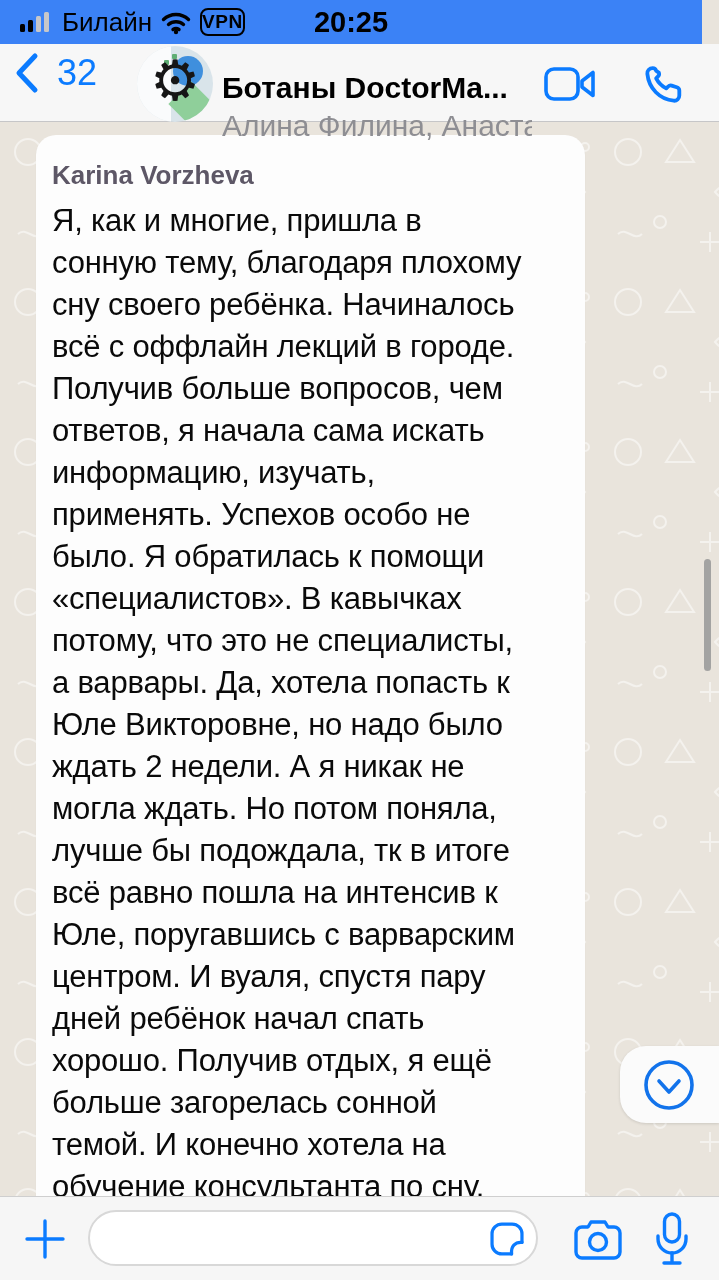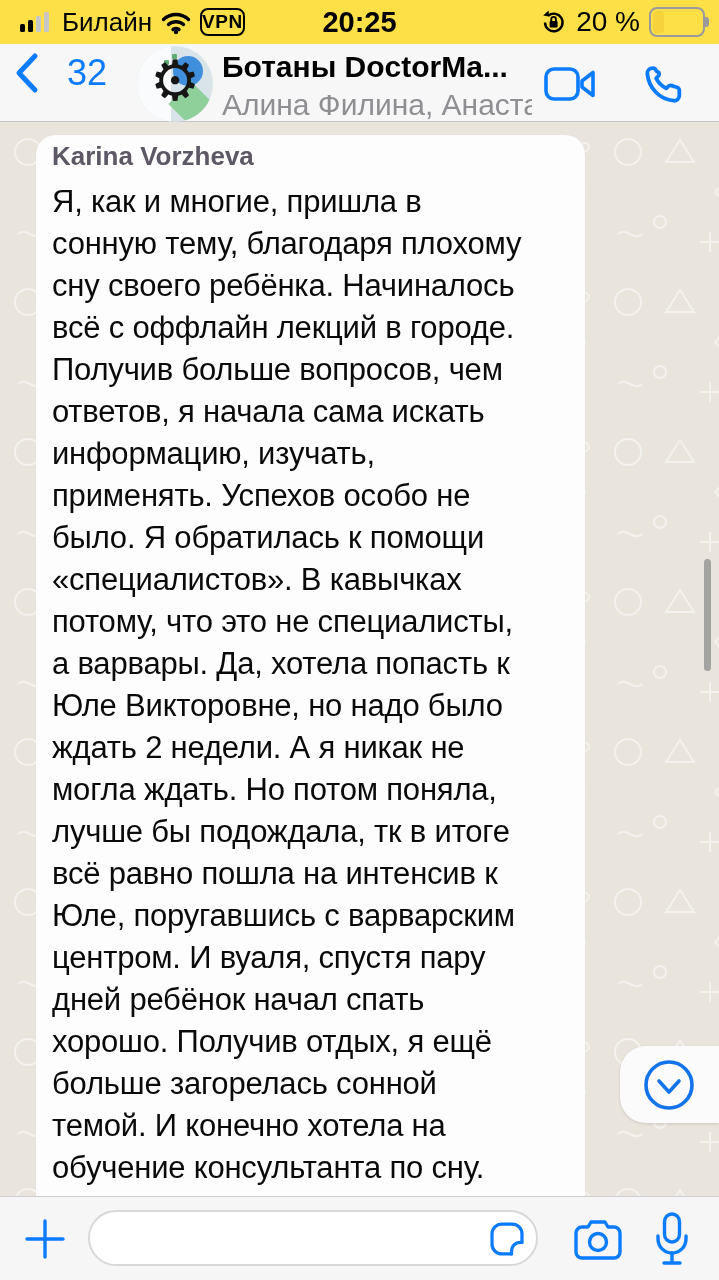--- a/index.html
+++ b/index.html
@@ -3,21 +3,21 @@
 <meta charset="utf-8">
 <style>
   html,body{margin:0;padding:0;background:#555;}
   .screen{
     position:relative;width:719px;height:1280px;overflow:hidden;
     background:#e9e4dc;font-family:"Liberation Sans",sans-serif;
     -webkit-font-smoothing:antialiased;
   }
   
   .status-bar{
-    position:absolute;top:0;left:0;right:0;height:44px;background:#fde047;
+    position:absolute;top:0;left:0;right:17px;height:44px;background:#3b82f6;
     display:flex;align-items:center;z-index:30;
   }
   .sb-left{display:flex;align-items:center;gap:8px;padding-left:20px;}
   .carrier{font-size:26px;color:#000;}
   .vpn-badge{
     font-size:19px;font-weight:700;color:#000;border:2.5px solid #000;
     border-radius:8px;padding:0 0;line-height:24px;letter-spacing:.5px;
   }
   .sb-time{
     position:absolute;left:0;right:0;text-align:center;font-size:29px;
@@ -26,48 +26,48 @@
   .sb-right{position:absolute;right:14px;top:0;height:44px;display:flex;align-items:center;gap:9px;}
   .battery-pct{font-size:28px;color:#000;}
   .battery{position:relative;width:52px;height:26px;border:2px solid #9a9a9e;border-radius:8px;}
   .battery-fill{position:absolute;left:2px;top:2px;bottom:2px;width:11px;border-radius:4px;background:#f6d33c;}
   .battery-nub{position:absolute;right:-6px;top:8px;width:4px;height:10px;background:#9a9a9e;border-radius:0 3px 3px 0;}
   
   .chat-header{
     position:absolute;top:44px;left:0;right:0;height:77px;background:#f7f7f7;
     border-bottom:1px solid #c6c6c8;z-index:30;
   }
-  .back-button{position:absolute;left:14px;top:8px;display:flex;align-items:flex-start;gap:27px;cursor:pointer;}
+  .back-button{position:absolute;left:14px;top:8px;display:flex;align-items:flex-start;gap:17px;cursor:pointer;}
   .unread-count{font-size:36px;color:#0b7bff;}
   .group-avatar{
     position:absolute;left:137px;top:2px;width:76px;height:76px;border-radius:50%;
     background:#d9e4ea;overflow:hidden;
   }
   .avatar-white{position:absolute;left:0;top:0;bottom:0;width:34px;background:rgba(255,255,255,.85);}
   .avatar-blue{position:absolute;right:10px;top:10px;width:30px;height:30px;border-radius:50%;background:#3f8fdd;}
   .avatar-green{position:absolute;right:6px;bottom:2px;width:32px;height:32px;background:#8fcf9a;transform:rotate(45deg);}
   .avatar-dot{position:absolute;width:5px;height:5px;background:#5fae74;border-radius:1px;}
   .avatar-gear{
     position:absolute;left:0;right:0;top:50%;transform:translateY(-54%);
     text-align:center;font-size:56px;color:#161616;line-height:76px;
   }
-  .group-text{position:absolute;left:222px;top:6px;width:310px;cursor:pointer;}
+  .group-text{position:absolute;left:222px;top:27px;width:310px;cursor:pointer;}
   .group-title{
     font-size:30px;font-weight:700;color:#000;white-space:nowrap;overflow:hidden;
   }
   .group-subtitle{font-size:30px;color:#8e8e93;margin-top:4px;white-space:nowrap;overflow:hidden;}
   .hdr-btn{position:absolute;top:16px;width:56px;height:48px;display:flex;align-items:center;justify-content:center;cursor:pointer;}
   .video-btn{left:542px;}
   .phone-btn{left:634px;}
   
   .chat-area{position:absolute;top:122px;left:0;width:719px;height:1074px;overflow:hidden;background:#e9e4dc;}
   .doodles{position:absolute;left:0;top:0;}
   .message-bubble{
     position:absolute;left:36px;top:13px;width:549px;height:1120px;box-sizing:border-box;
-    background:#fdfdfd;border-radius:20px;padding:6px 16px;
+    background:#fdfdfd;border-radius:20px;padding:25px 16px;
     box-shadow:0 1px 1px rgba(0,0,0,.10);
   }
   .sender-name{font-size:26px;font-weight:700;color:#5d5766;}
   .message-text{
     margin-top:9px;font-size:31px;line-height:42px;color:#0a0a0a;
     white-space:pre-line;letter-spacing:-.2px;
   }
   .chat-scrollbar{
     position:absolute;right:8px;top:437px;width:7px;height:112px;
     background:#9b9b9b;border-radius:4px;opacity:.9;
@@ -112,33 +112,20 @@
       <span class="carrier">Билайн</span>
       <svg width="32" height="25" viewBox="0 0 32 25">
         <path d="M3.5 9.5 A18 18 0 0 1 28.5 9.5" fill="none" stroke="#000" stroke-width="3.4" stroke-linecap="round"></path>
         <path d="M8.5 14.5 A11.5 11.5 0 0 1 23.5 14.5" fill="none" stroke="#000" stroke-width="3.4" stroke-linecap="round"></path>
         <path d="M13 19.5 A5.5 5.5 0 0 1 19 19.5" fill="none" stroke="#000" stroke-width="3.4" stroke-linecap="round"></path>
         <circle cx="16" cy="22" r="2.2" fill="#000"></circle>
       </svg>
       <span class="vpn-badge">VPN</span>
     </div>
     <div class="sb-time">20:25</div>
-    <div class="sb-right">
-      <svg width="27" height="27" viewBox="0 0 27 27">
-        <path d="M5 13.5 a8.8 8.8 0 1 0 3.2-6.8" fill="none" stroke="#000" stroke-width="2.4"></path>
-        <path d="M8.6 1.6 L8.9 7.4 L3.2 6.6 Z" fill="#000"></path>
-        <rect x="9.6" y="12" width="8" height="6.4" rx="1.2" fill="#000"></rect>
-        <path d="M11.3 12 v-1.8 a2.3 2.3 0 0 1 4.6 0 V12" fill="none" stroke="#000" stroke-width="1.9"></path>
-      </svg>
-      <span class="battery-pct">20 %</span>
-      <span class="battery">
-        <span class="battery-fill"></span>
-        <span class="battery-nub"></span>
-      </span>
-    </div>
   </div>
 
   <div class="chat-header">
     <div class="back-button">
       <svg width="26" height="42" viewBox="0 0 26 42">
         <polyline points="21,4 5,21 21,38" fill="none" stroke="#0b7bff" stroke-width="5" stroke-linecap="round" stroke-linejoin="round"></polyline>
       </svg>
       <span class="unread-count">32</span>
     </div>
     <div class="group-avatar">

